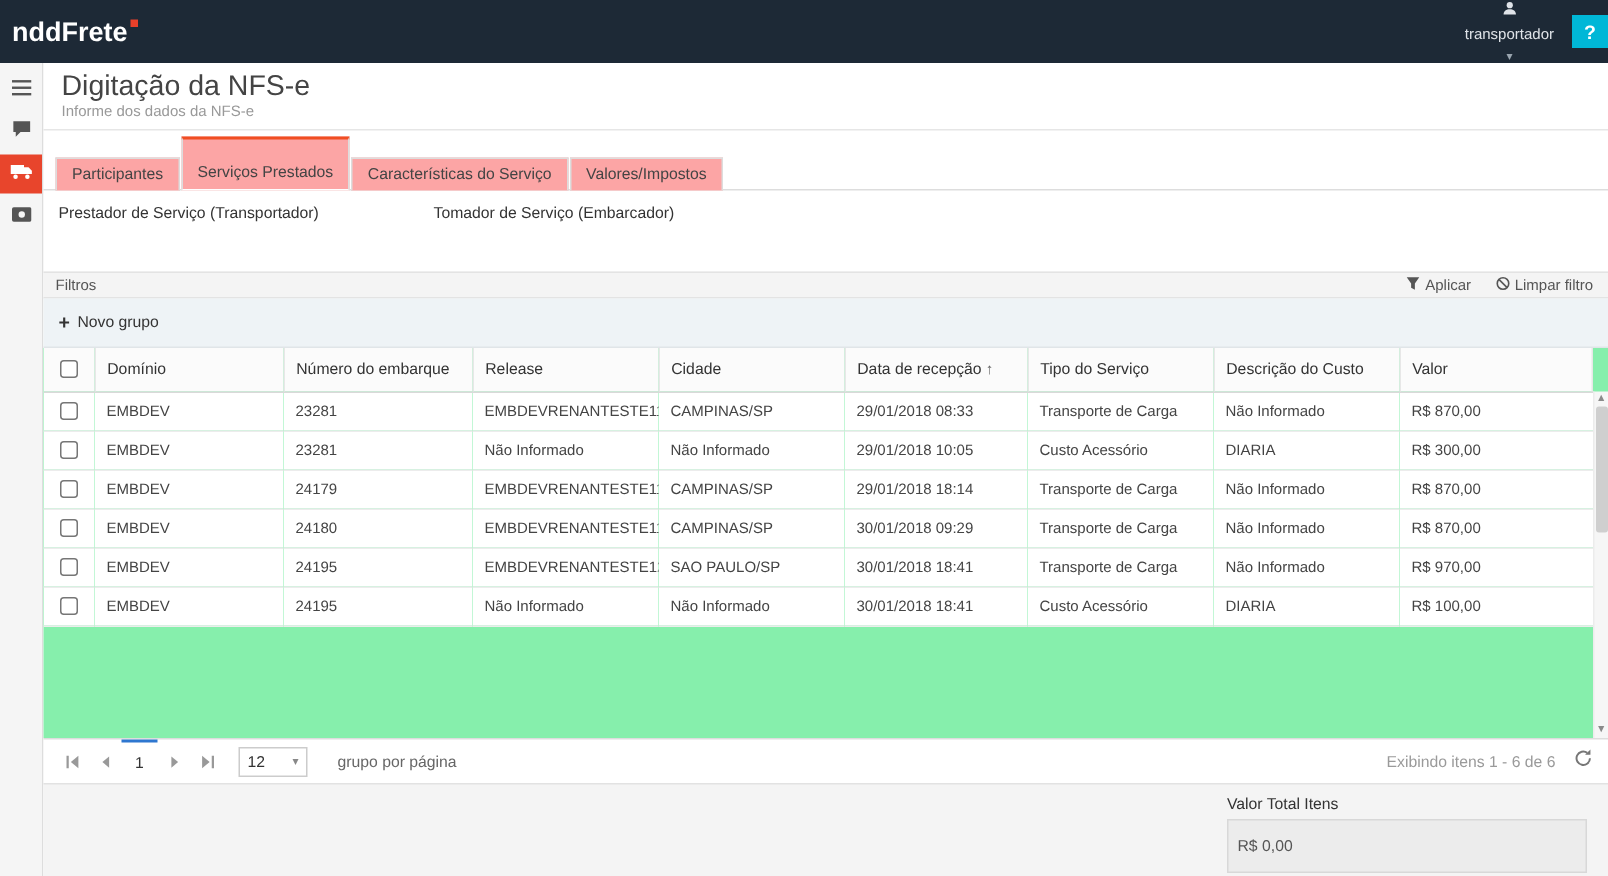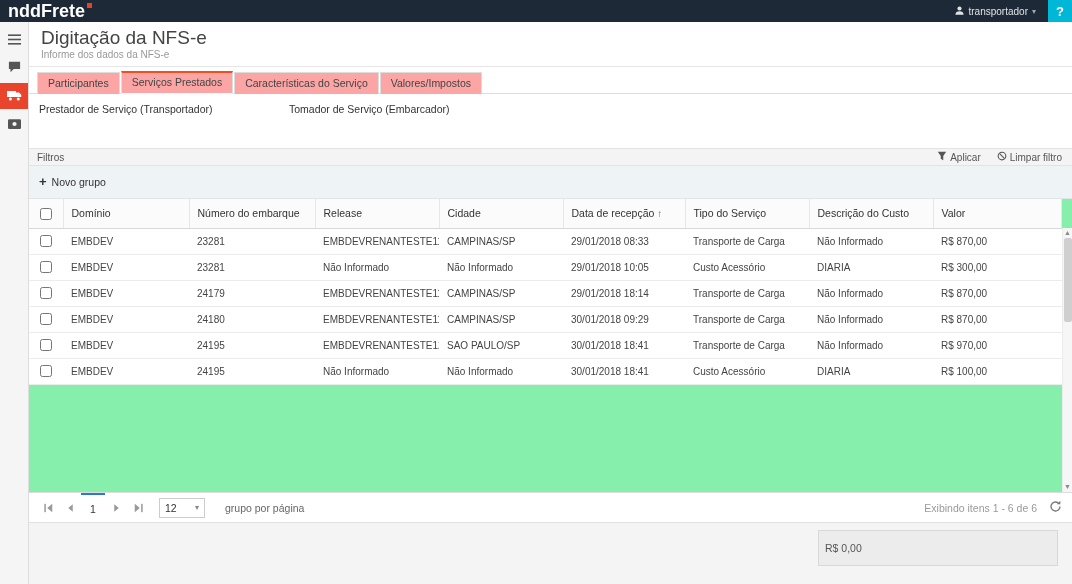--- a/index.html
+++ b/index.html
@@ -6,39 +6,39 @@
   html, body { width: 1072px; height: 584px; overflow: hidden; }
   body { font-family: "Liberation Sans", sans-serif; background: #fff; color: #333; }
 
   .app { width: 1072px; height: 584px; display: flex; flex-direction: column; }
 
   
   .topbar { flex: 0 0 22px; background: #1d2936; display: flex; align-items: center; justify-content: space-between; padding-left: 8px; }
   .logo { color: #fff; font-weight: bold; font-size: 18px; line-height: 22px; cursor: pointer; }
   .logo-sq { display: inline-block; width: 5px; height: 5px; background: #e8402a; margin-left: 2px; vertical-align: top; margin-top: 3px; }
   .topbar-right { display: flex; align-items: center; height: 100%; }
-  .user-menu { color: #dfe3e8; font-size: 10px; display: flex; align-items: center; gap: 4px; margin-right: 12px; cursor: pointer; }
+  .user-menu { color: #dfe3e8; font-size: 10px; display: flex; align-items: center; gap: 4px; margin-right: 12px; cursor: pointer; flex-direction: column; }
   .user-caret { font-size: 8px; color: #9aa5af; }
   .help-btn { width: 24px; height: 22px; background: #00b7d7; color: #fff; font-weight: bold; font-size: 13px; display: flex; align-items: center; justify-content: center; cursor: pointer; }
 
   
   .body { flex: 1; display: flex; min-height: 0; justify-content: space-between; }
   .sidebar { flex: 0 0 28px; background: #f5f5f5; border-right: 1px solid #ddd; display: flex; flex-direction: column; align-items: center; padding-top: 5px; gap: 2px; }
   .sb-item { width: 28px; height: 26px; display: flex; align-items: center; justify-content: center; cursor: pointer; }
   .sb-item.active { background: #e8452c; }
 
   .main { flex: 1; display: flex; flex-direction: column; min-width: 0; background: #fff; }
 
   .page-header { padding: 5px 12px 5px 12px; border-bottom: 1px solid #e6e6e6; }
   .page-title { font-size: 19px; color: #444; line-height: 22px; }
   .page-subtitle { font-size: 10px; color: #999; line-height: 12px; }
 
   .tabstrip { display: flex; gap: 1px; padding: 4px 0 0 8px; border-bottom: 1px solid #ddd; align-items: flex-end; }
   .tab { font-size: 10.5px; color: #444; padding: 4px 10px 5px; border: 1px solid #ddd; border-bottom: none; background: #fca5a5; margin-bottom: -1px; cursor: pointer; }
-  .tab.active { border-top: 2px solid #f04e23; border-bottom: 1px solid #fff; padding-top: 3px; }
+  .tab.active { border-top: 2px solid #f04e23; border-bottom: 1px solid #fff; padding-top: 16px; }
 
   .participants { flex: 0 0 54px; padding: 9px 0 0 10px; display: flex; }
   .part-label { font-size: 10.5px; color: #333; width: 250px; }
 
   .filters-bar { flex: 0 0 18px; background: #f4f4f4; border-top: 1px solid #e3e3e3; border-bottom: 1px solid #e3e3e3; display: flex; align-items: center; justify-content: space-between; padding: 0 10px 0 8px; font-size: 10px; color: #555; }
   .filters-actions { display: flex; gap: 16px; align-items: center; }
   .filter-action { display: flex; align-items: center; gap: 3px; cursor: pointer; }
 
   .grid-toolbar { flex: 0 0 33px; background: #eef3f6; border-bottom: 1px solid #e0e5e8; display: flex; align-items: center; padding-left: 10px; }
   .new-group-btn { background: none; border: none; font-size: 10.5px; color: #333; display: flex; gap: 5px; align-items: center; cursor: pointer; font-family: "Liberation Sans", sans-serif; }
@@ -316,19 +316,20 @@
             <span><svg width="13" height="13" viewBox="0 0 16 16">
                   <path d="M13.5 8a5.5 5.5 0 1 1-2.2-4.4" fill="none" stroke="#777" stroke-width="1.6"></path>
                   <path d="M13.9 0.8v4.4h-4.4z" fill="#777"></path>
                 </svg></span>
           </span>
         </div>
       </div>
 
       <div class="footer-area">
         <div class="total-block">
+          <div class="total-label">Valor Total Itens</div>
           <input class="total-input" readonly="" value="R$ 0,00" style="">
         </div>
       </div>
 
     </div>
   </div>
 </div>
 
 </body></html>

